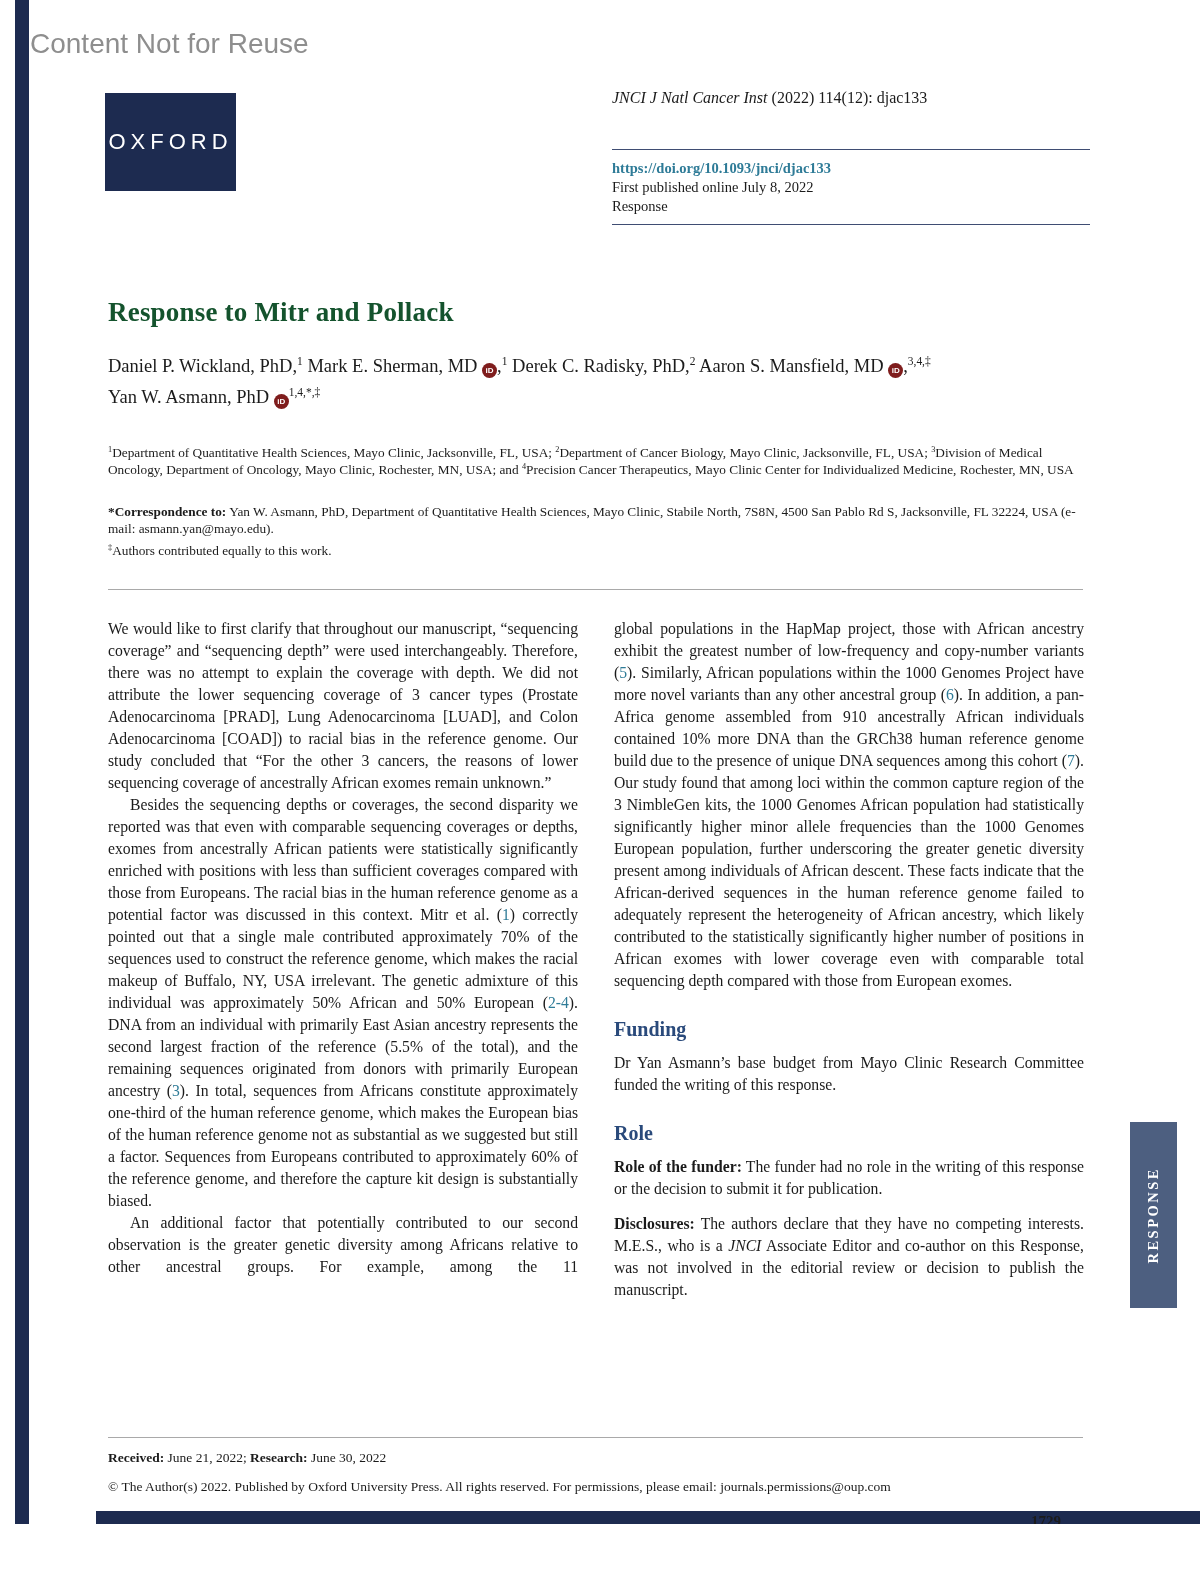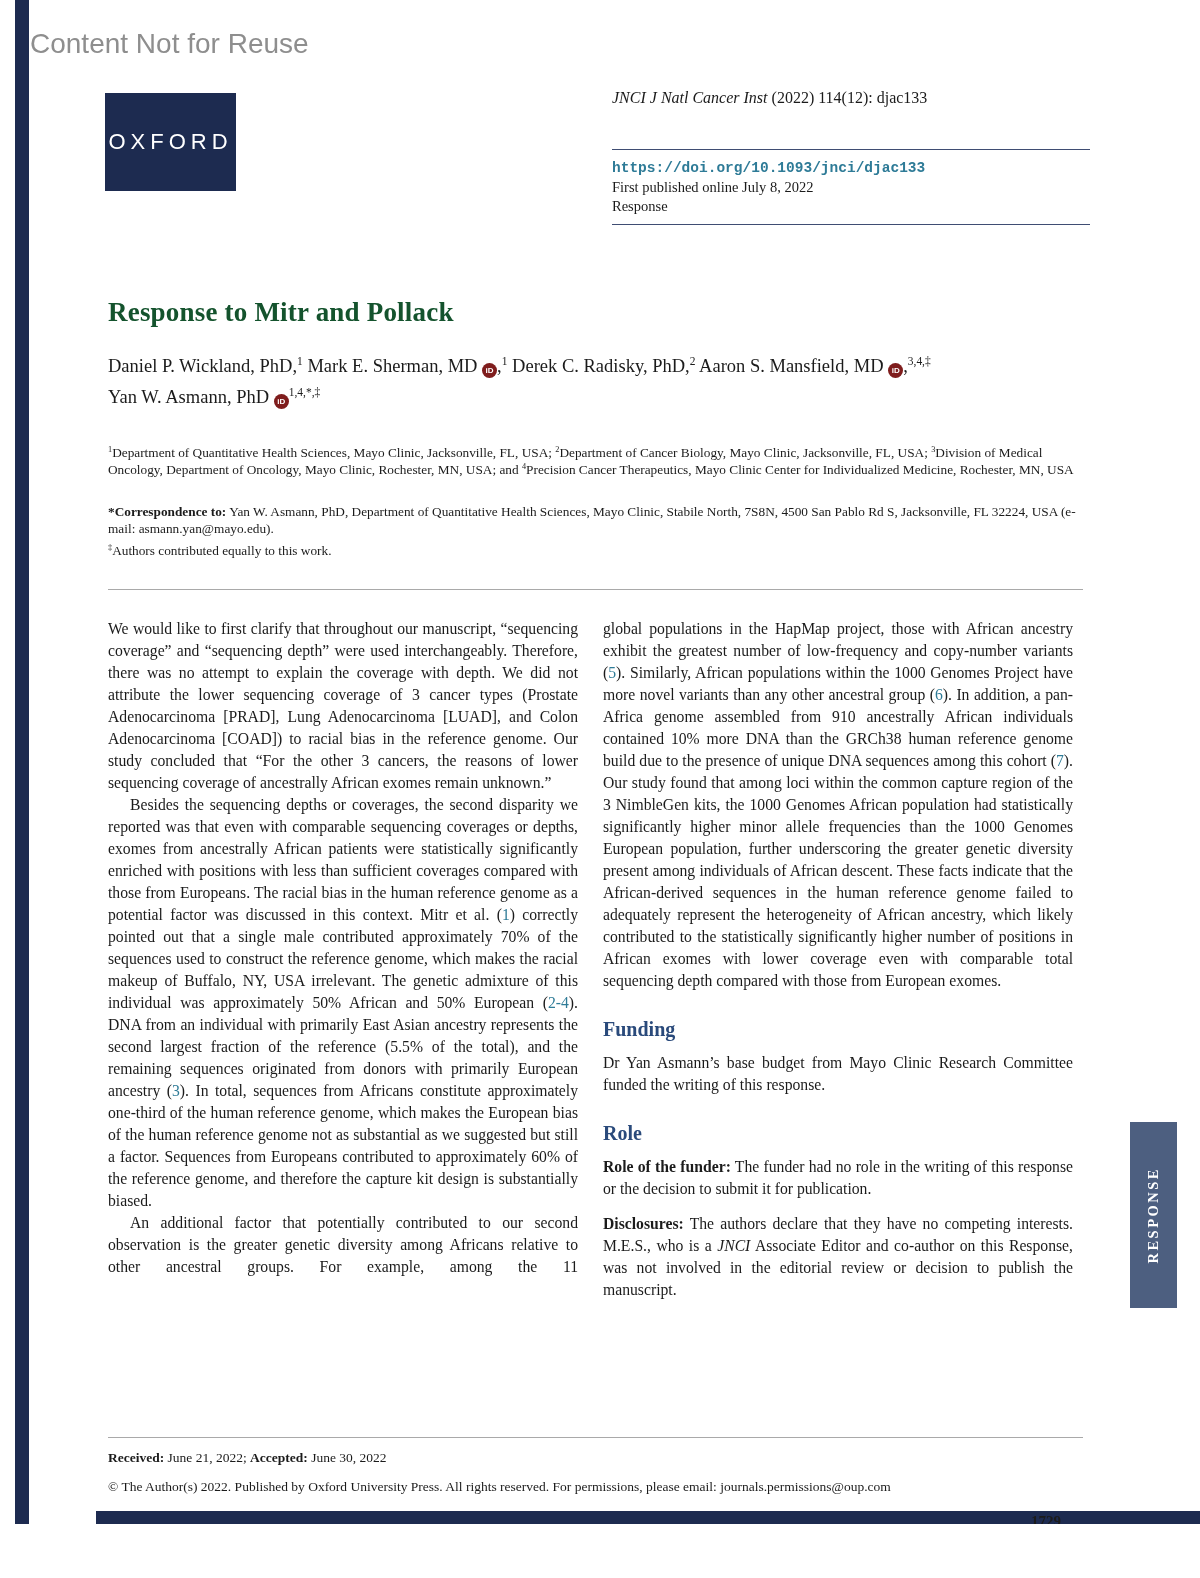--- a/index.html
+++ b/index.html
@@ -24,40 +24,40 @@
   .oxford-logo{
     position:absolute;left:105px;top:93px;width:131px;height:98px;background:var(--navy);
     color:#ffffff;display:flex;align-items:center;justify-content:center;
     font-family:"Liberation Sans",sans-serif;font-size:22px;letter-spacing:5px;font-weight:400;
   }
   .mast-right{position:absolute;left:612px;top:88px;width:478px;font-size:14.5px;color:#1b1b1b;}
   .journal-line{font-size:16px;line-height:20px;margin-bottom:41px;}
   .mast-rule{height:0;border-top:1.5px solid #3f4d73;}
   .mast-rule.top{margin-bottom:9px;}
   .mast-rule.bottom{margin-top:8px;}
-  .doi-line{color:var(--link);font-weight:bold;line-height:19px;font-family:Liberation Mono, monospace;}
+  .doi-line{color:var(--link);font-weight:bold;line-height:19px;}
   .pub-line{line-height:19px;}
   .type-line{line-height:19px;}
   .article-title{
     position:absolute;left:108px;top:297px;width:960px;
     font-size:27px;font-weight:bold;color:#14532d;letter-spacing:.2px;
   }
   .authors{position:absolute;left:108px;top:351px;width:960px;font-size:18.5px;line-height:31px;}
   sup{font-size:.62em;vertical-align:super;line-height:0;}
   .orcid{
     display:inline-block;width:15px;height:15px;border-radius:50%;background:#7f1d1d;
     color:#fff;font-family:"Liberation Sans",sans-serif;font-size:8px;font-weight:bold;
     text-align:center;line-height:15px;vertical-align:-1px;
   }
   .affiliations{position:absolute;left:108px;top:444px;width:968px;font-size:13.3px;line-height:17px;}
   .correspondence{position:absolute;left:108px;top:503px;width:968px;font-size:13.3px;line-height:17px;}
   .equal-note{position:absolute;left:108px;top:542px;width:968px;font-size:13.3px;line-height:17px;}
   .rule{position:absolute;height:0;border-top:1px solid #a9a9a9;}
   .rule.header-body{left:108px;top:589px;width:975px;}
-  .columns{position:absolute;left:108px;top:618px;width:975px;display:flex;gap:25px;}
+  .columns{position:absolute;left:108px;top:618px;width:975px;display:flex;gap:36px;}
   .col{width:470px;flex:0 0 470px;}
   .body-para{
     font-size:15.7px;line-height:22px;text-align:justify;hyphens:auto;
   }
   .body-para.indent{text-indent:22px;}
   .body-para.spaced{margin-top:13px;}
   .body-para.jlast{text-align-last:justify;}
   .cite{color:var(--link);}
   .section-heading{
     font-size:20px;font-weight:bold;color:var(--headblue);
@@ -132,18 +132,18 @@
         <p class="body-para spaced"><b>Disclosures:</b> The authors declare that they have no competing interests. M.E.S., who is a <i>JNCI</i> Associate Editor and co-author on this Response, was not involved in the editorial review or decision to publish the manuscript.</p>
       </div>
   </div>
 
   <div class="side-tab">
     <span>RESPONSE</span>
   </div>
 
   <div class="footer">
     <div class="foot-rule"></div>
-    <div class="received-line"><b>Received:</b> June 21, 2022; <b>Accepted:</b> June 30, 2022</div>
+    <div class="received-line"><b>Received:</b> June 21, 2022; <b>Research:</b> June 30, 2022</div>
     <div class="copyright-line">© The Author(s) 2022. Published by Oxford University Press. All rights reserved. For permissions, please email: journals.permissions@oup.com</div>
     <div class="page-number">1729</div>
   </div>
 
 </div>
 
 </body></html>

